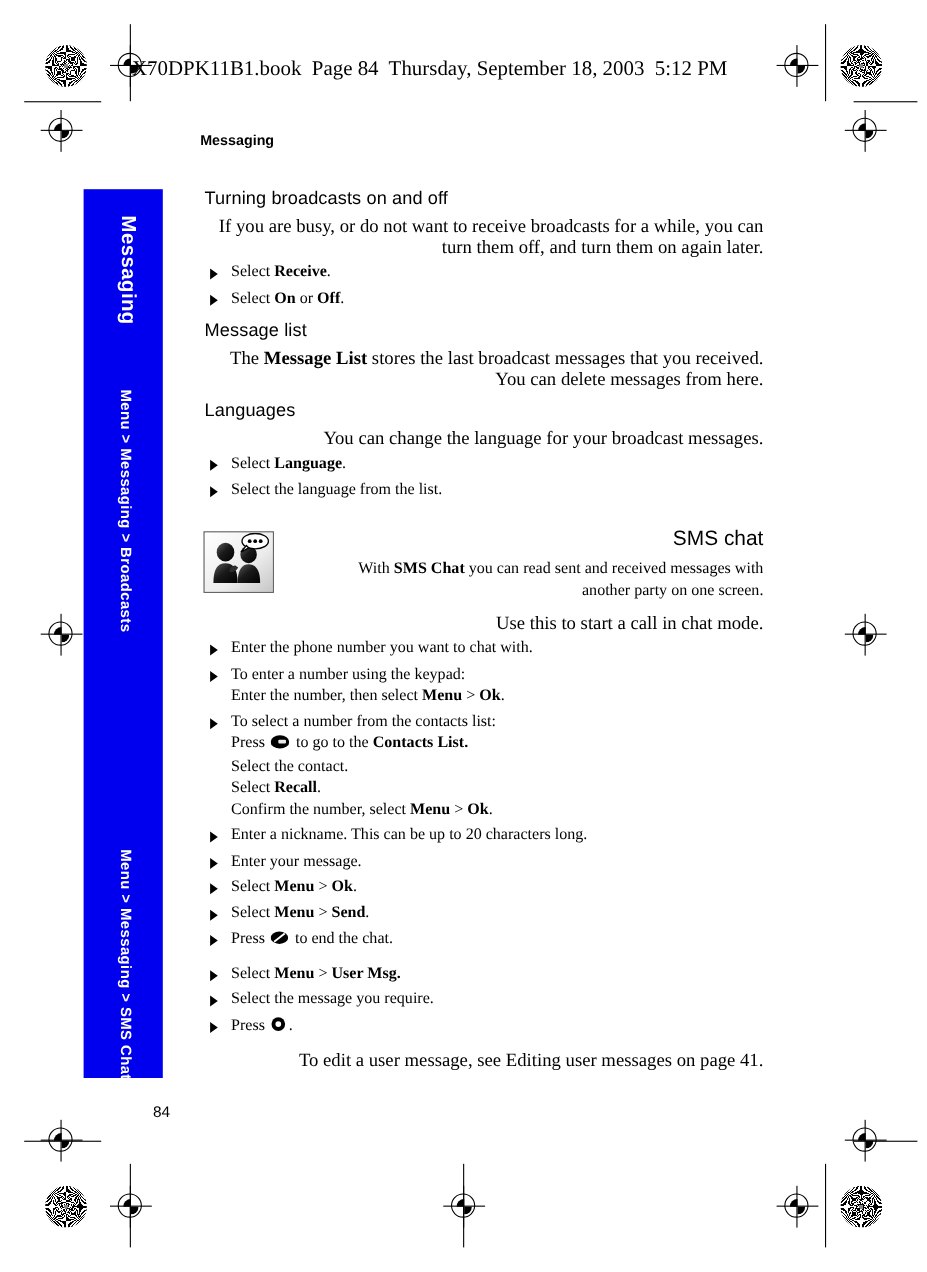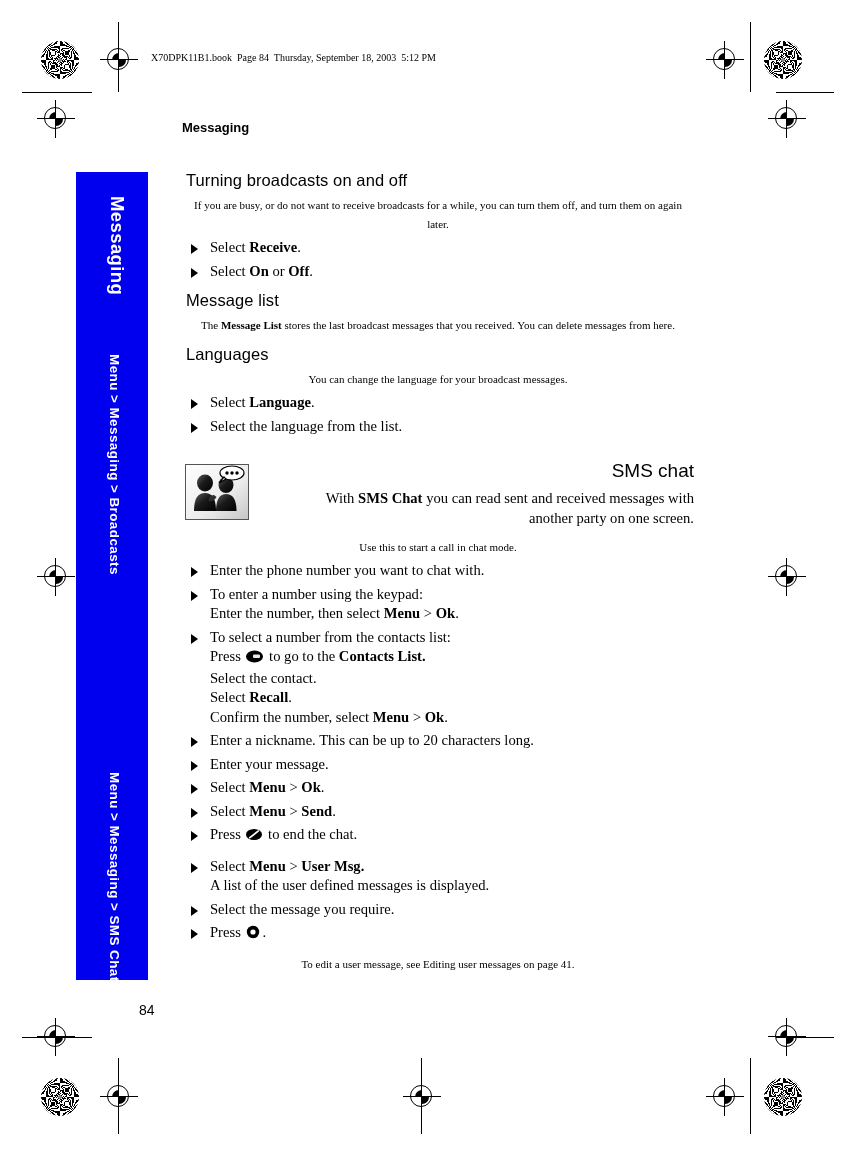--- a/index.html
+++ b/index.html
@@ -69,24 +69,24 @@
   }
 
   .trim-line {
     position: absolute;
     background: #000;
   }
 
   
   .header-text {
     position: absolute;
-    left: 151px;
+    left: 120px;
     top: 52px;
     font-family: "Liberation Serif", serif;
-    font-size: 10px;
+    font-size: 19px;
     white-space: pre;
     color: #000;
   }
 
   
   .side-tab {
     position: absolute;
     left: 76px;
     top: 172px;
     width: 72px;
@@ -141,24 +141,24 @@
 
   h2.sect {
     font-family: "Liberation Sans", sans-serif;
     font-weight: normal;
     font-size: 16.5px;
     margin: 0 0 6px 4px;
     letter-spacing: 0.1px;
   }
 
   p.body {
-    font-size: 11px;
+    font-size: 17px;
     line-height: 19px;
     margin: 0 0 10px 0;
-    text-align: center;
+    text-align: right;
   }
 
   p.tight { margin-bottom: 4px; }
 
   
   ul.steps {
     list-style: none;
     margin: 0 0 10px 0;
     padding: 0;
   }
@@ -470,21 +470,20 @@
     <li><span>Press </span><span class="key"><svg width="16" height="13" viewBox="0 0 16 13" xmlns="http://www.w3.org/2000/svg">
             <ellipse cx="8" cy="6.5" rx="8" ry="5.6" fill="#000"></ellipse>
             <line x1="3.2" y1="10.2" x2="12.8" y2="2.6" stroke="#ffffff" stroke-width="1.7"></line>
           </svg></span><span> to end the chat.</span></li>
   </ul>
 
 
   <ul class="steps">
     <li>
       <span>Select </span><b>Menu</b><span> &gt; </span><b>User Msg.</b>
-      <span class="sub">A list of the user defined messages is displayed.</span>
     </li>
     <li><span>Select the message you require.</span></li>
     <li><span>Press </span><span class="key"><svg width="14" height="14" viewBox="0 0 14 14" xmlns="http://www.w3.org/2000/svg">
             <circle cx="7" cy="7" r="6.2" fill="#000"></circle>
             <circle cx="7" cy="7" r="2.6" fill="#ffffff"></circle>
           </svg></span><span>.</span></li>
   </ul>
 
   <p class="body">To edit a user message, see Editing user messages on page 41.</p>
 </div>

